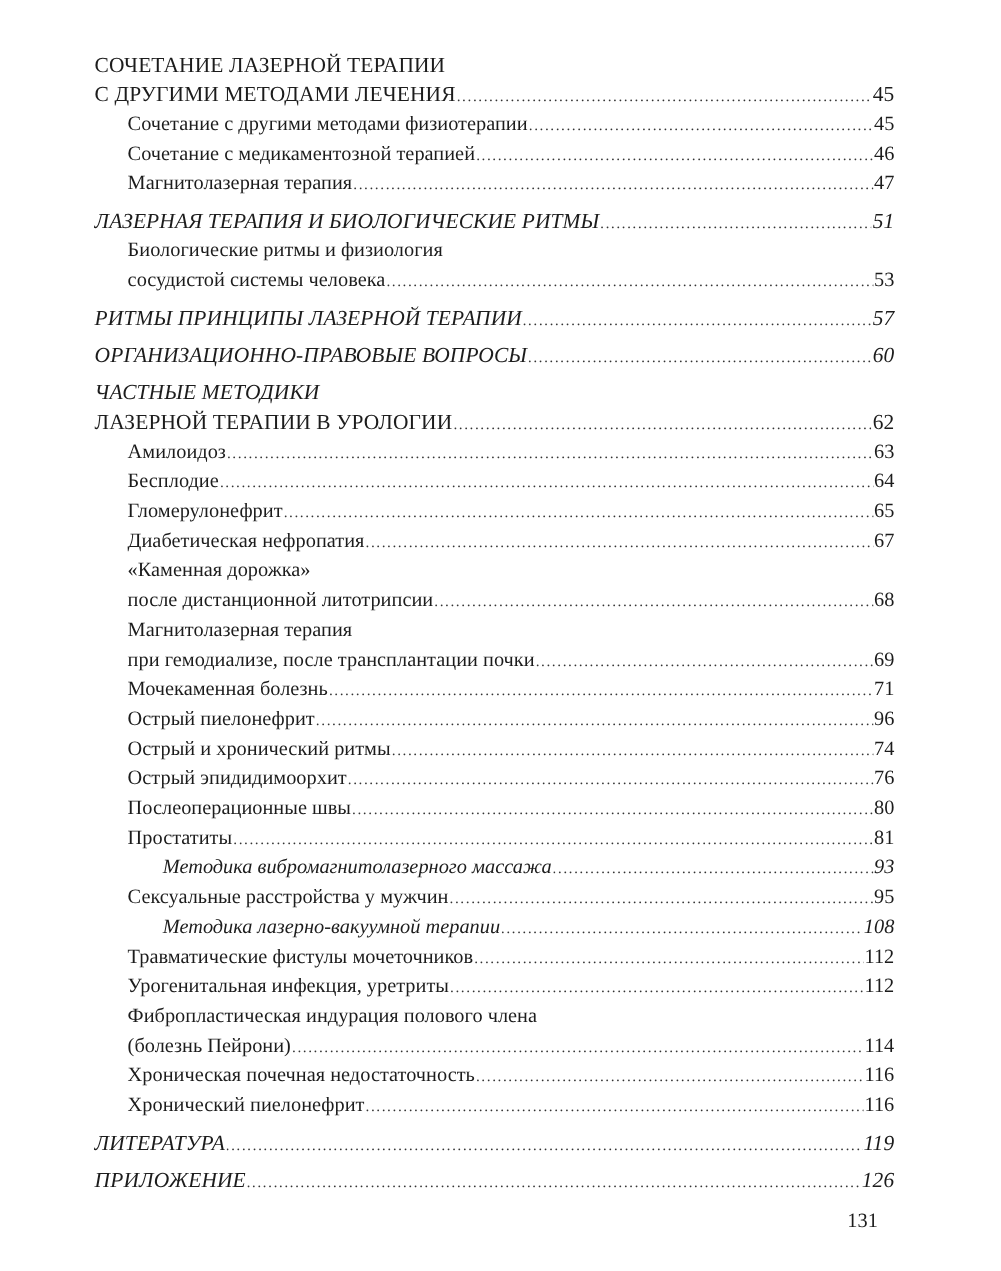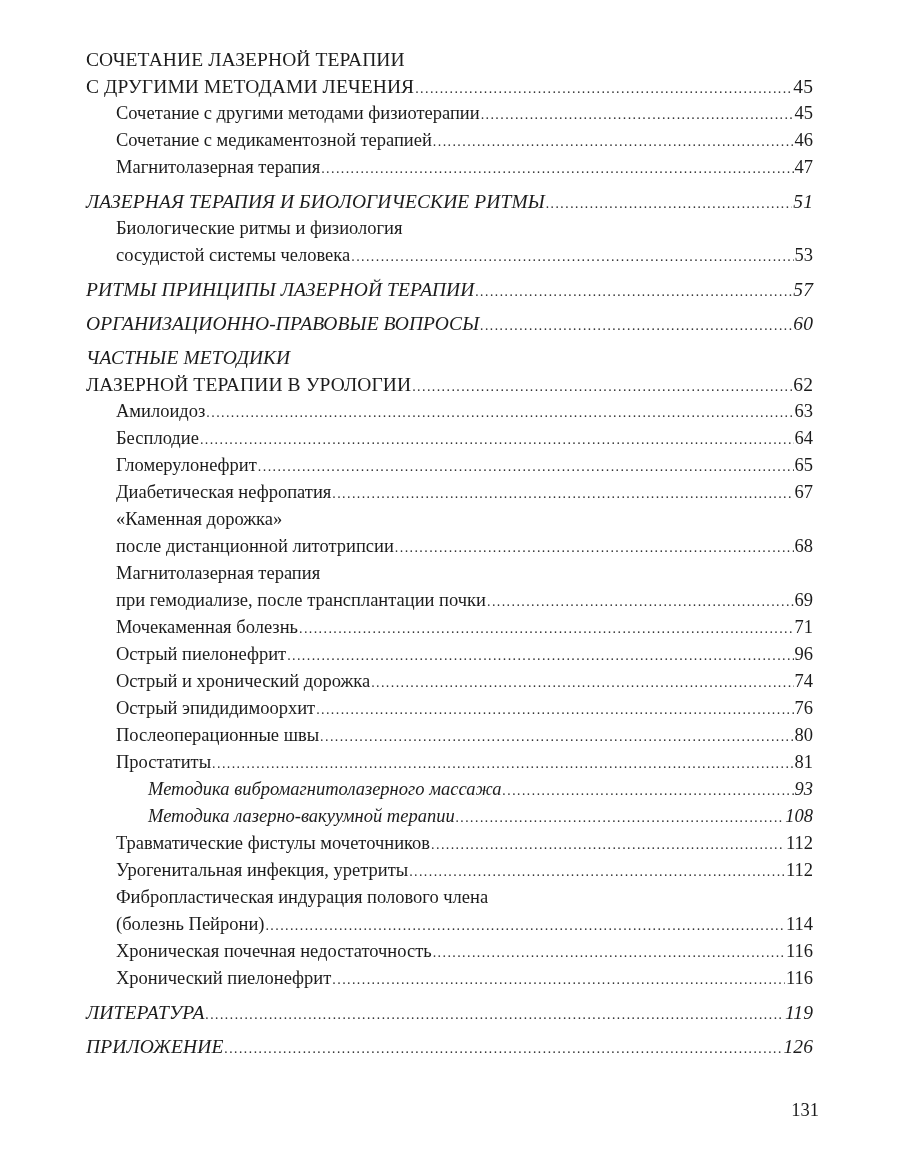--- a/index.html
+++ b/index.html
@@ -18,21 +18,21 @@
     .row.gap { margin-top: 7px; font-style: italic; }
     .row .t { flex: 0 0 auto; }
     .row .dots {
       flex: 1 1 auto; overflow: hidden; margin: 0 1px;
       font-size: 14px; letter-spacing: 1.4px; color: #333;
     }
     .row .dots::after { content: "..................................................................................................................................................................................................................................................................................................................................................."; }
     .row .p { flex: 0 0 auto; text-align: center; }
     .row.nodots .dots::after { content: ""; }
     .pagenum {
-      position: absolute; right: 91px; top: 1100px;
+      position: absolute; right: 112px; top: 1100px;
       font-size: 18.5px; font-family: "Liberation Serif", serif;
     }
   </style>
 </head>
 <body>
 
 <div class="toc" id="toc">
     <div class="row h nodots">
       <span class="t">СОЧЕТАНИЕ ЛАЗЕРНОЙ ТЕРАПИИ</span>
       <span class="dots"></span>
@@ -137,21 +137,21 @@
       <span class="t">Мочекаменная болезнь</span>
       <span class="dots"></span>
       <span class="p">71</span>
     </div>
     <div class="row sub">
       <span class="t">Острый пиелонефрит</span>
       <span class="dots"></span>
       <span class="p">96</span>
     </div>
     <div class="row sub">
-      <span class="t">Острый и хронический дорожка</span>
+      <span class="t">Острый и хронический ритмы</span>
       <span class="dots"></span>
       <span class="p">74</span>
     </div>
     <div class="row sub">
       <span class="t">Острый эпидидимоорхит</span>
       <span class="dots"></span>
       <span class="p">76</span>
     </div>
     <div class="row sub">
       <span class="t">Послеоперационные швы</span>
@@ -160,20 +160,25 @@
     </div>
     <div class="row sub">
       <span class="t">Простатиты</span>
       <span class="dots"></span>
       <span class="p">81</span>
     </div>
     <div class="row subsub">
       <span class="t">Методика вибромагнитолазерного массажа</span>
       <span class="dots"></span>
       <span class="p">93</span>
+    </div>
+    <div class="row sub">
+      <span class="t">Сексуальные расстройства у мужчин</span>
+      <span class="dots"></span>
+      <span class="p">95</span>
     </div>
     <div class="row subsub">
       <span class="t">Методика лазерно-вакуумной терапии</span>
       <span class="dots"></span>
       <span class="p">108</span>
     </div>
     <div class="row sub">
       <span class="t">Травматические фистулы мочеточников</span>
       <span class="dots"></span>
       <span class="p">112</span>

